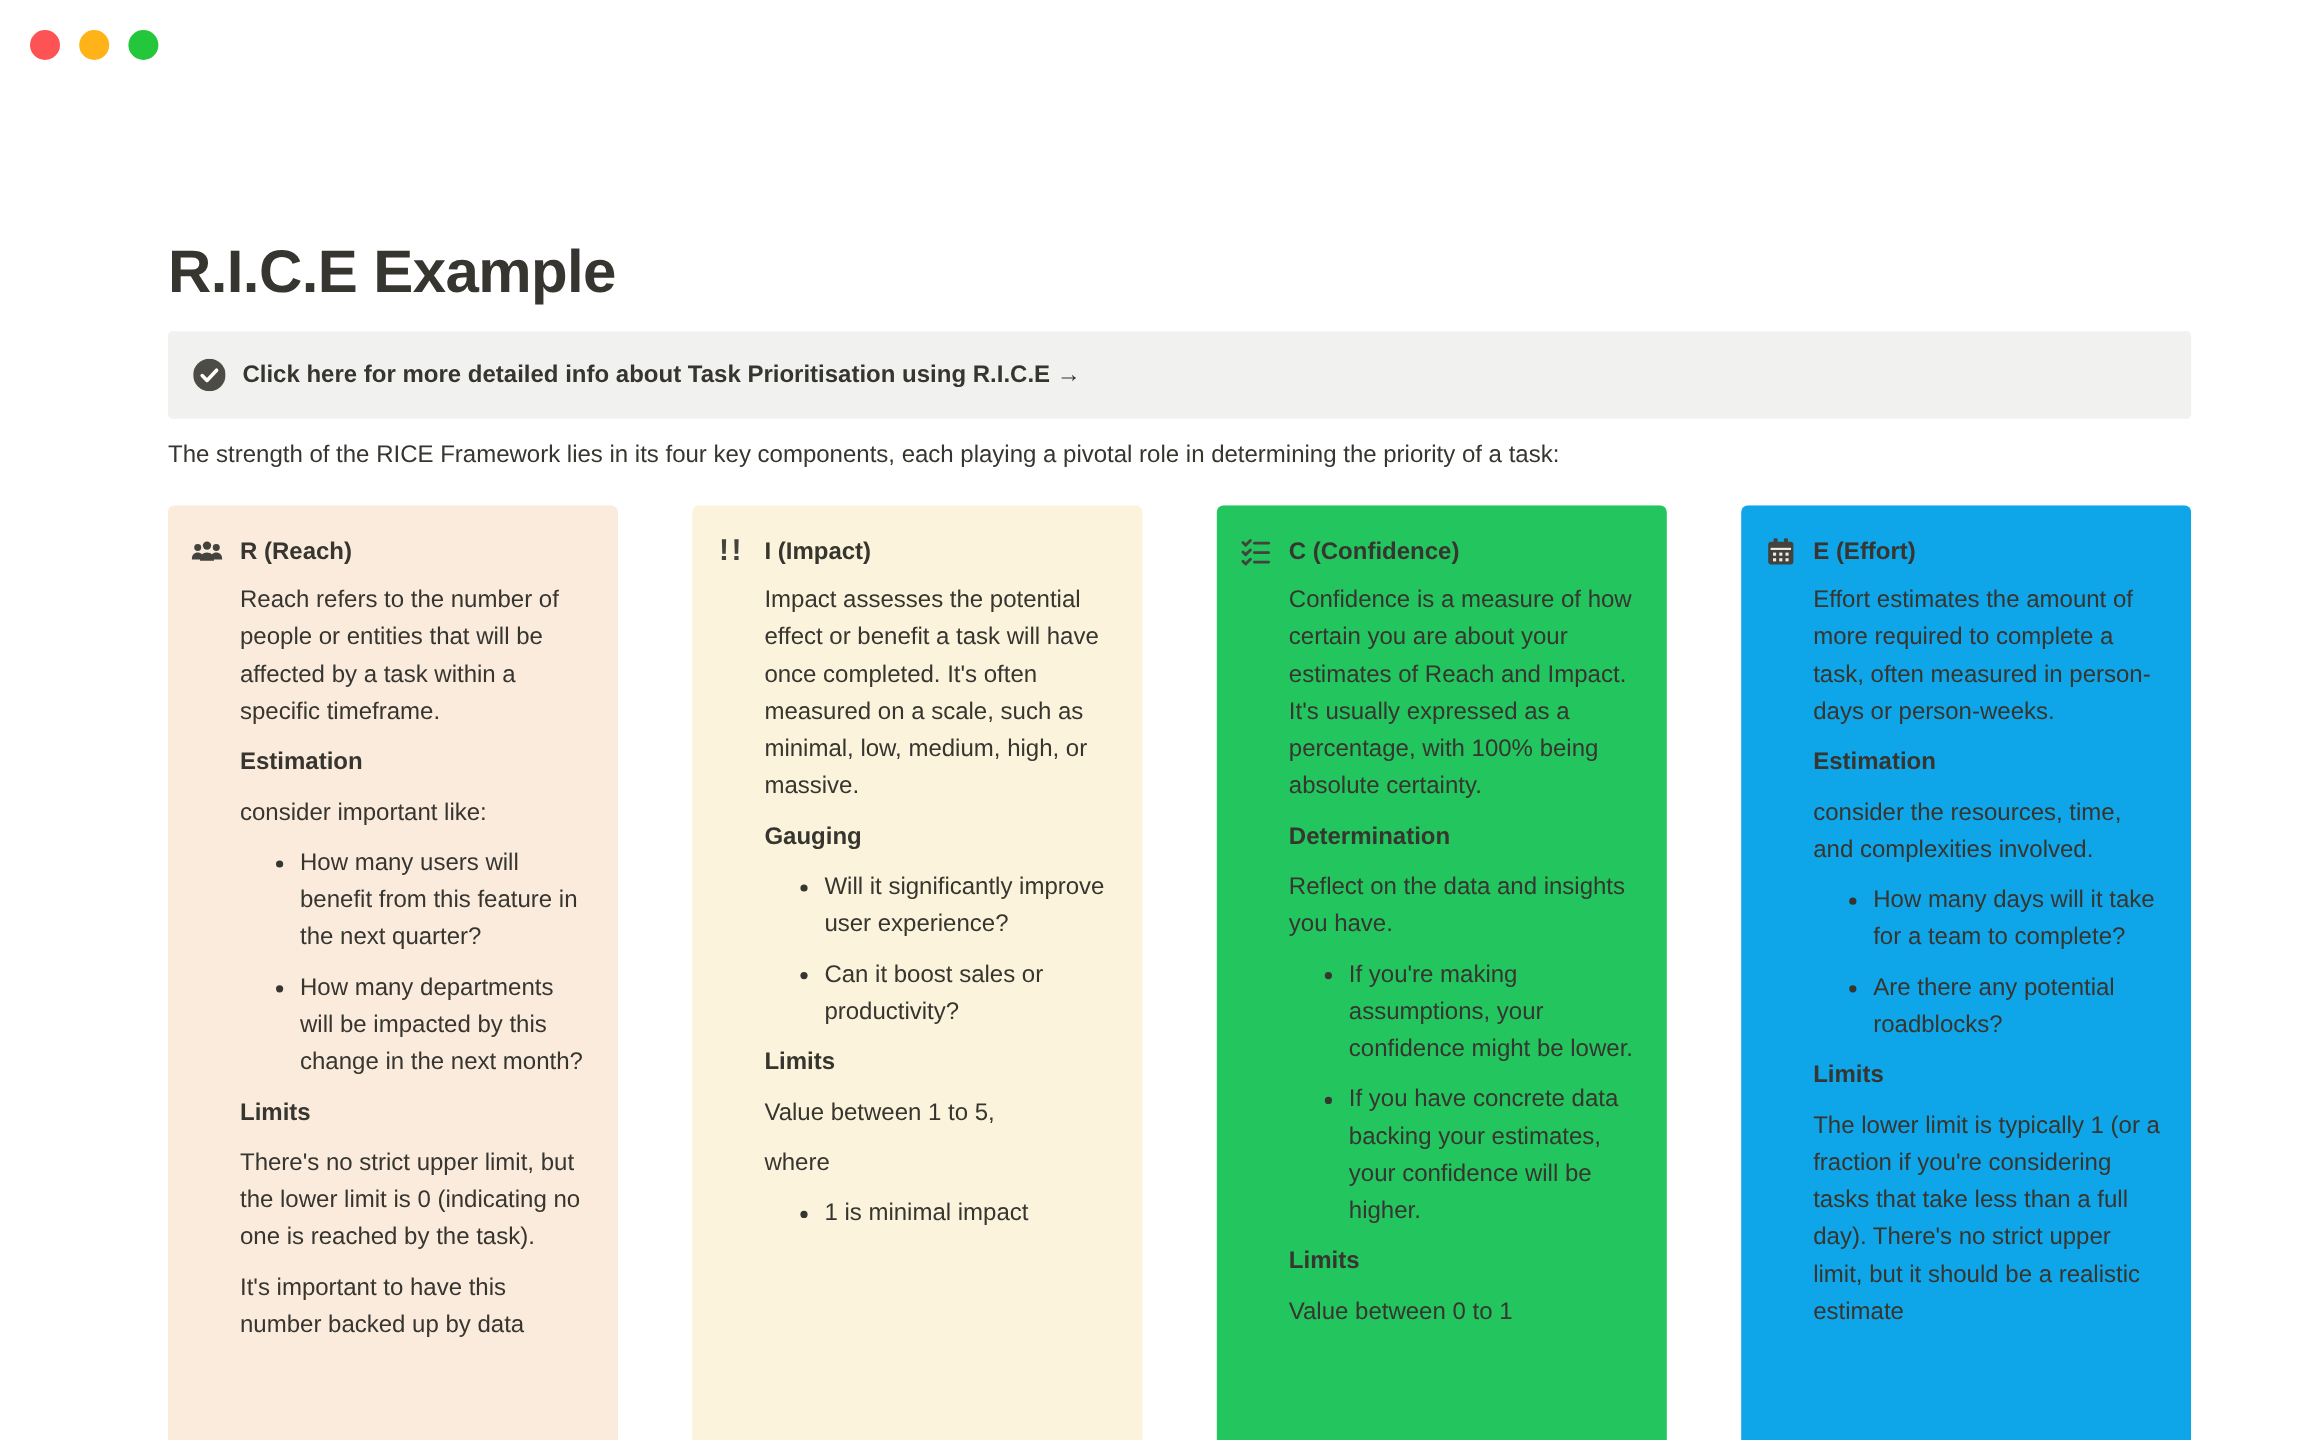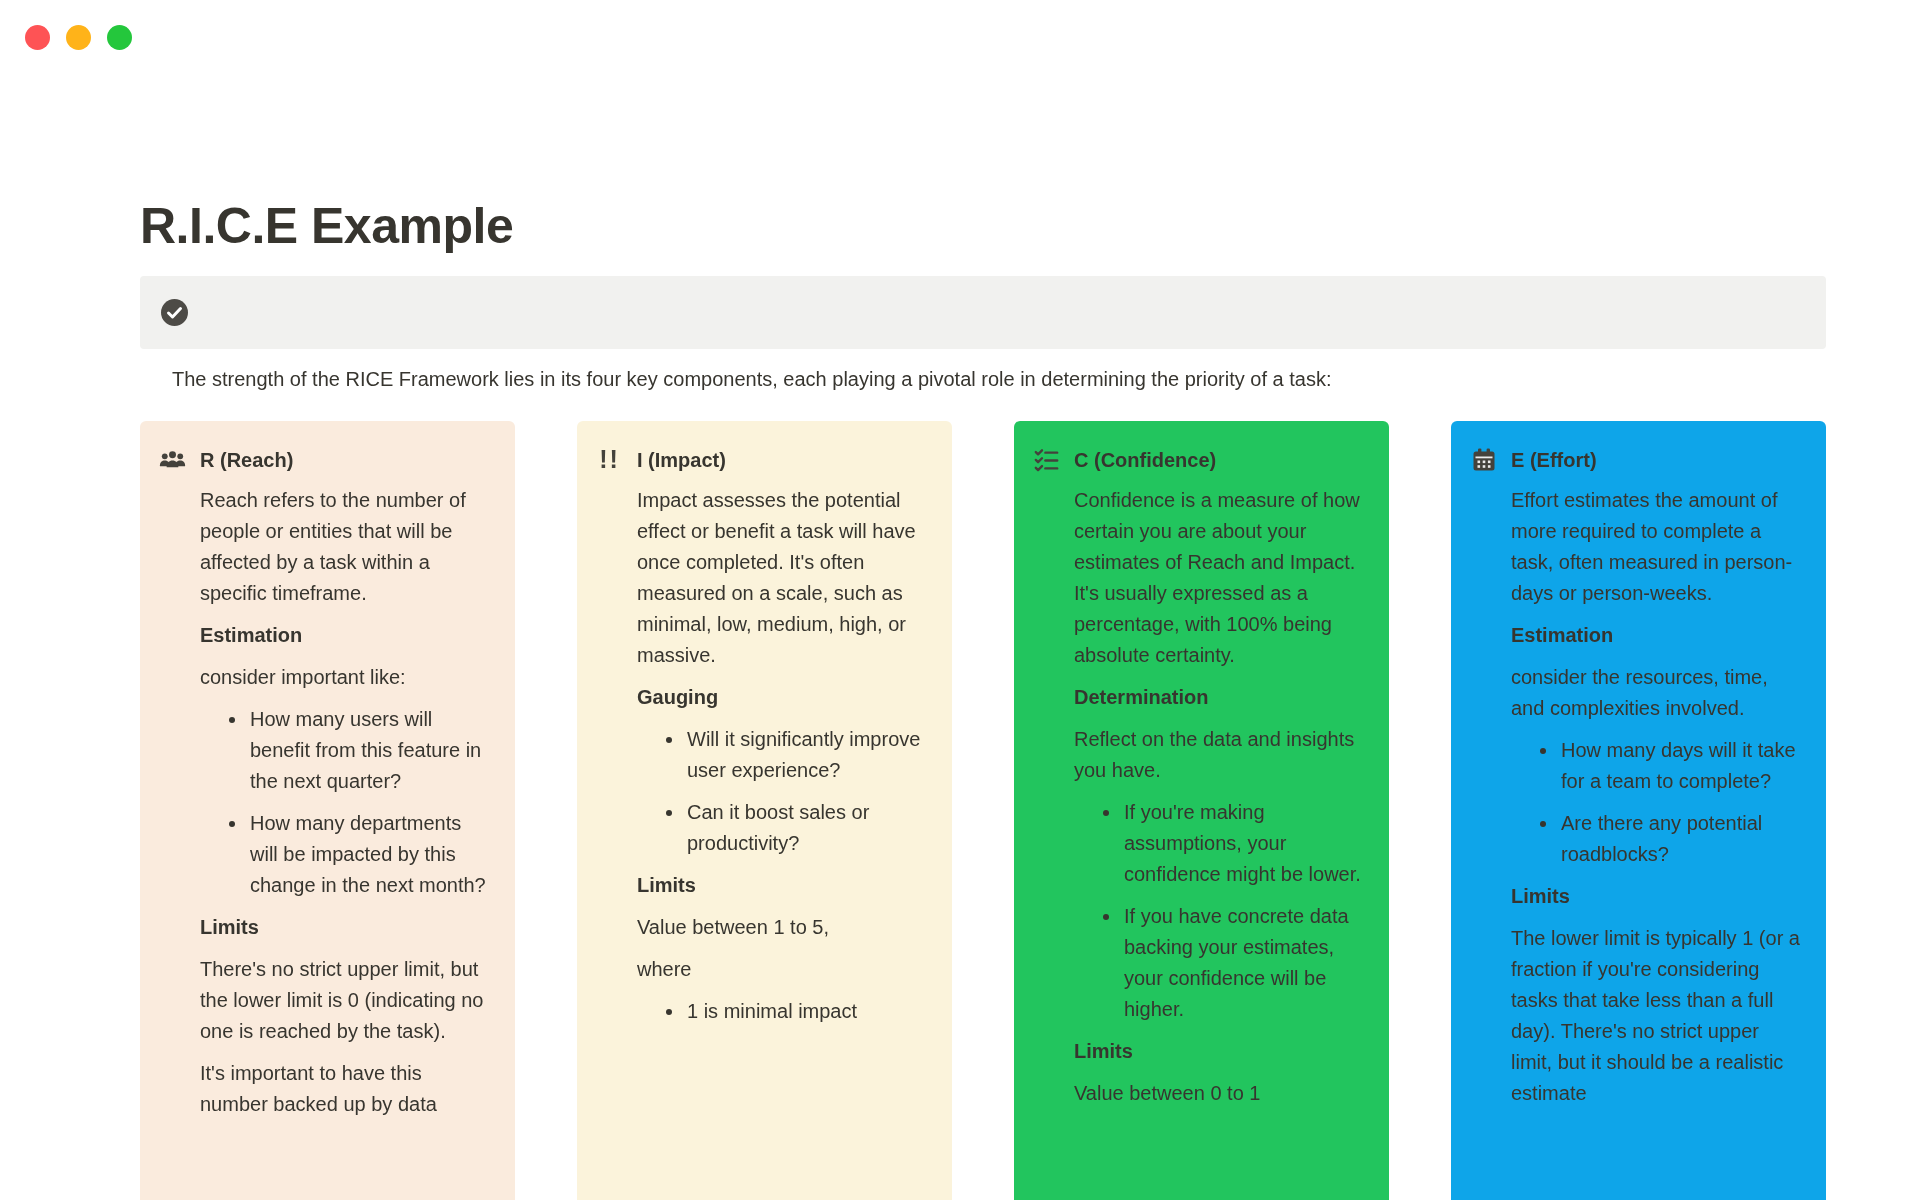--- a/index.html
+++ b/index.html
@@ -32,21 +32,21 @@
     background: #f1f1ef;
     border-radius: 4px;
     display: flex; align-items: center;
     padding: 0 20px 0 21px; gap: 14px;
     cursor: pointer;
   }
   .callout-icon { width: 27px; height: 27px; flex: 0 0 auto; display: block; }
   .callout-text { font-size: 20px; font-weight: 700; color: #37352f; }
   .intro {
     margin-top: 14px;
-    font-size: 20px; line-height: 32px; margin-left: 32px;
+    font-size: 20px; line-height: 32px;
   }
   .columns-row {
     margin-top: 26px;
     display: flex; gap: 62px;
     height: 803px; overflow: hidden;
   }
   .column-card {
     width: 375px; flex: 0 0 375px;
     border-radius: 6px 6px 0 0;
     padding: 24px 20px 0 18px;
@@ -83,20 +83,21 @@
   </div>
 
 <div class="page">
   <h1 class="page-title">R.I.C.E Example</h1>
 
   <div class="callout">
     <svg class="callout-icon" viewBox="0 0 27 27">
       <circle cx="13.5" cy="13.5" r="13.5" fill="#4d4b46"></circle>
       <polyline points="7.5,14 11.5,18 19.5,9.5" fill="none" stroke="#ffffff" stroke-width="3" stroke-linecap="round" stroke-linejoin="round"></polyline>
     </svg>
+    <span class="callout-text">Click here for more detailed info about Task Prioritisation using R.I.C.E →</span>
   </div>
 
   <p class="intro">The strength of the RICE Framework lies in its four key components, each playing a pivotal role in determining the priority of a task:</p>
 
   <div class="columns-row" id="columns-row">
       <div class="column-card" style="background: rgb(250, 235, 221);">
         <div class="column-header">
           <span class="column-icon">
             <svg width="29" height="24" viewBox="0 0 30 24" fill="#44423c">
               <circle cx="7" cy="8.2" r="3"></circle>

